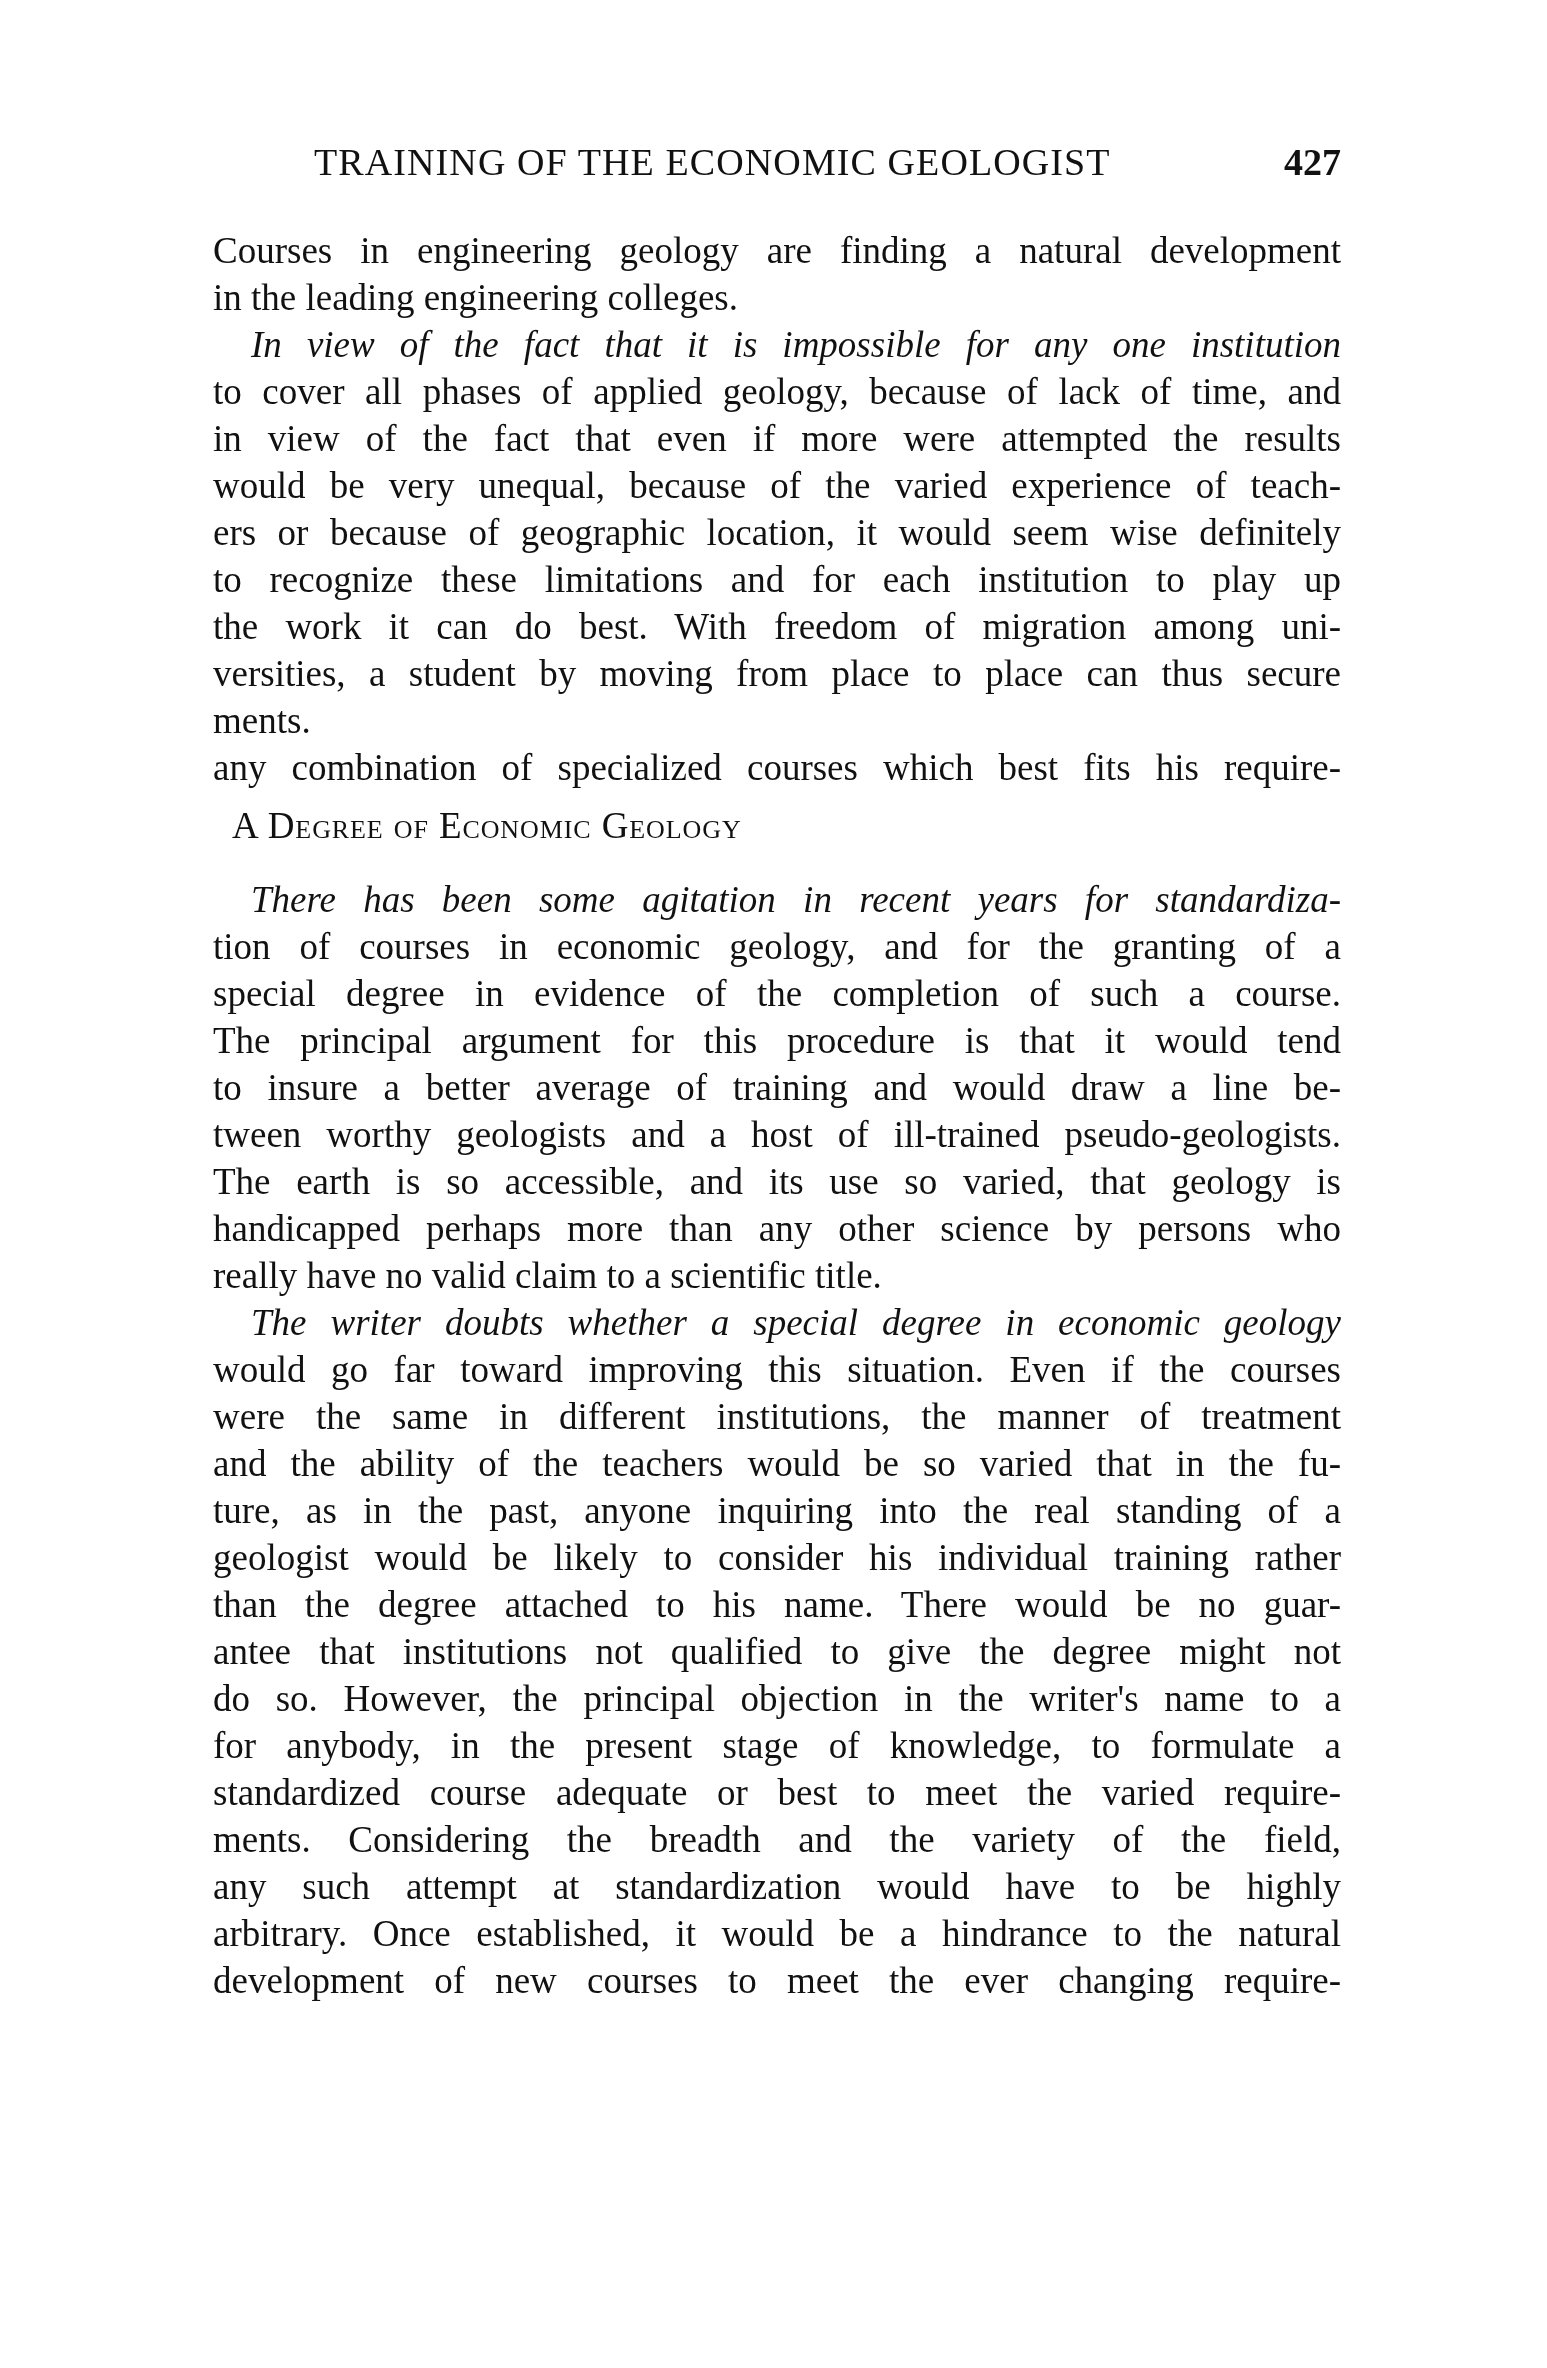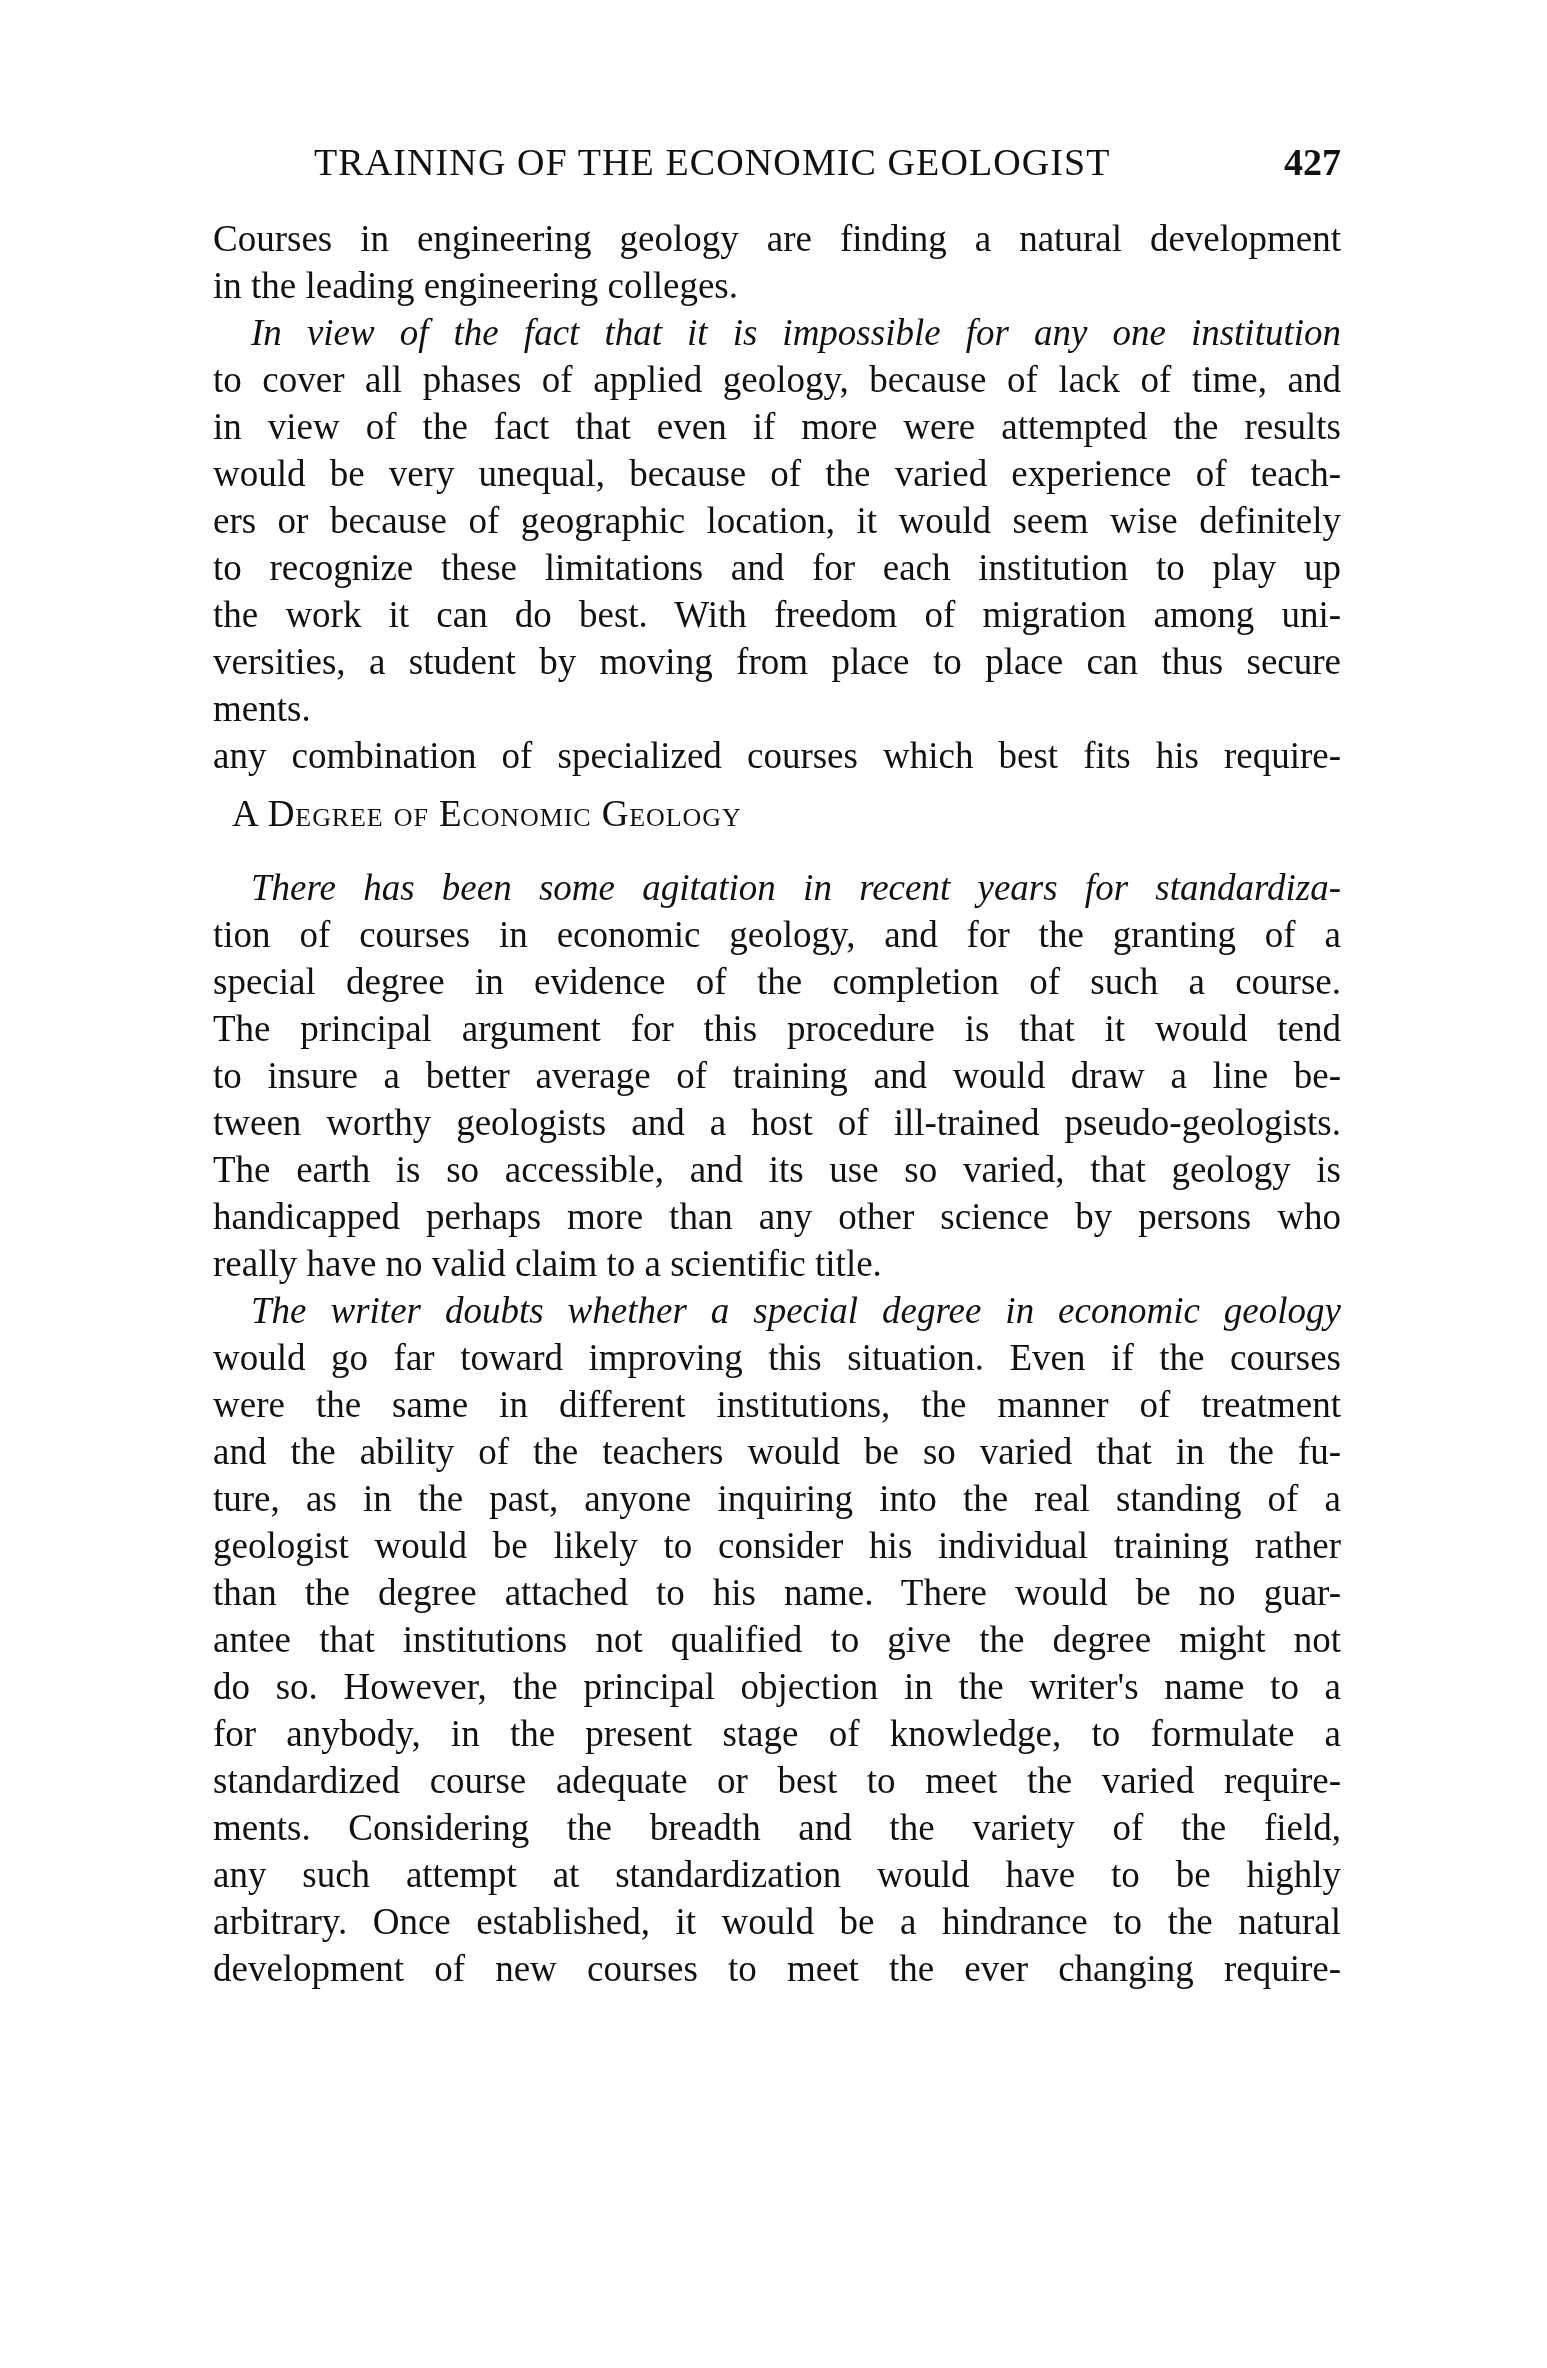--- a/index.html
+++ b/index.html
@@ -36,21 +36,21 @@
       position: absolute;
       right: 0;
       top: 0;
       font-weight: bold;
       letter-spacing: 0;
       text-align: right;
     }
     .column {
       position: absolute;
       left: 202px;
-      top: 215px;
+      top: 227px;
       width: 1128px;
       font-size: 37px;
       line-height: 47px;
     }
     .line {
       display: block;
       white-space: nowrap;
       text-align: justify;
       text-align-last: justify;
       height: 47px;

